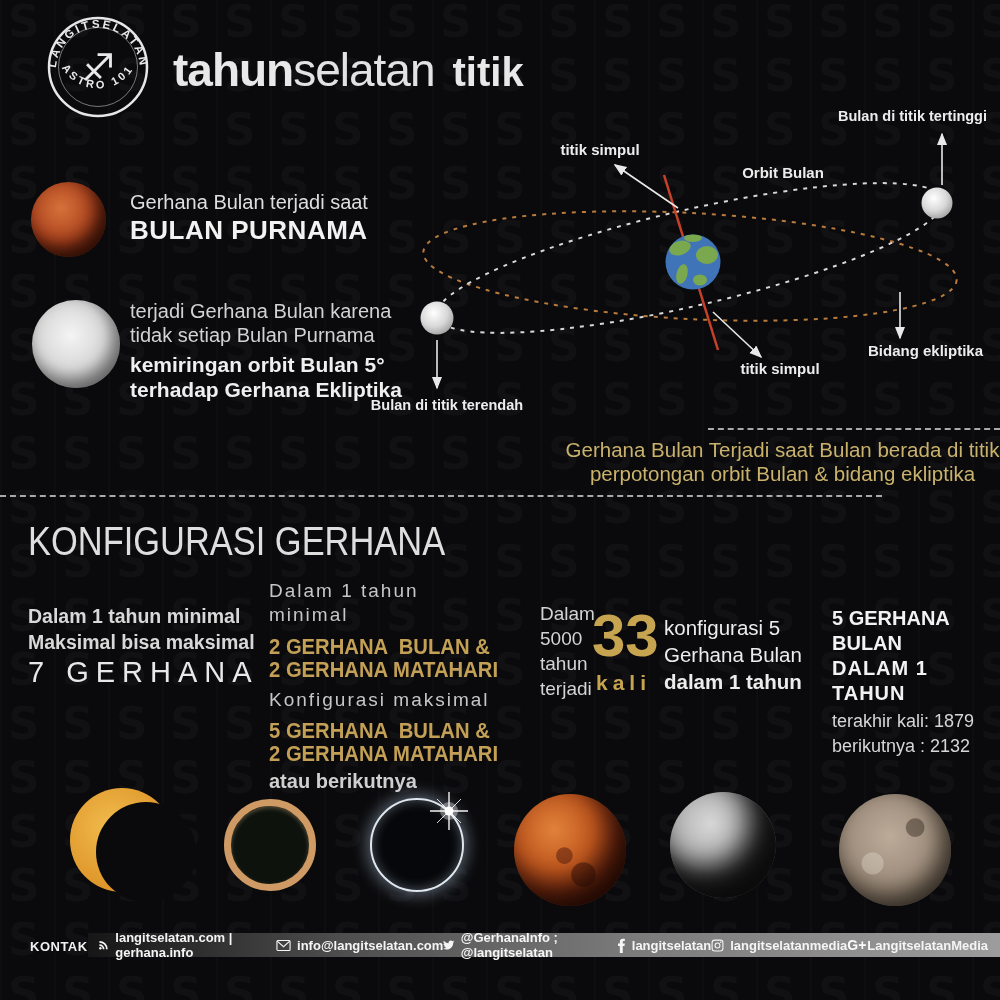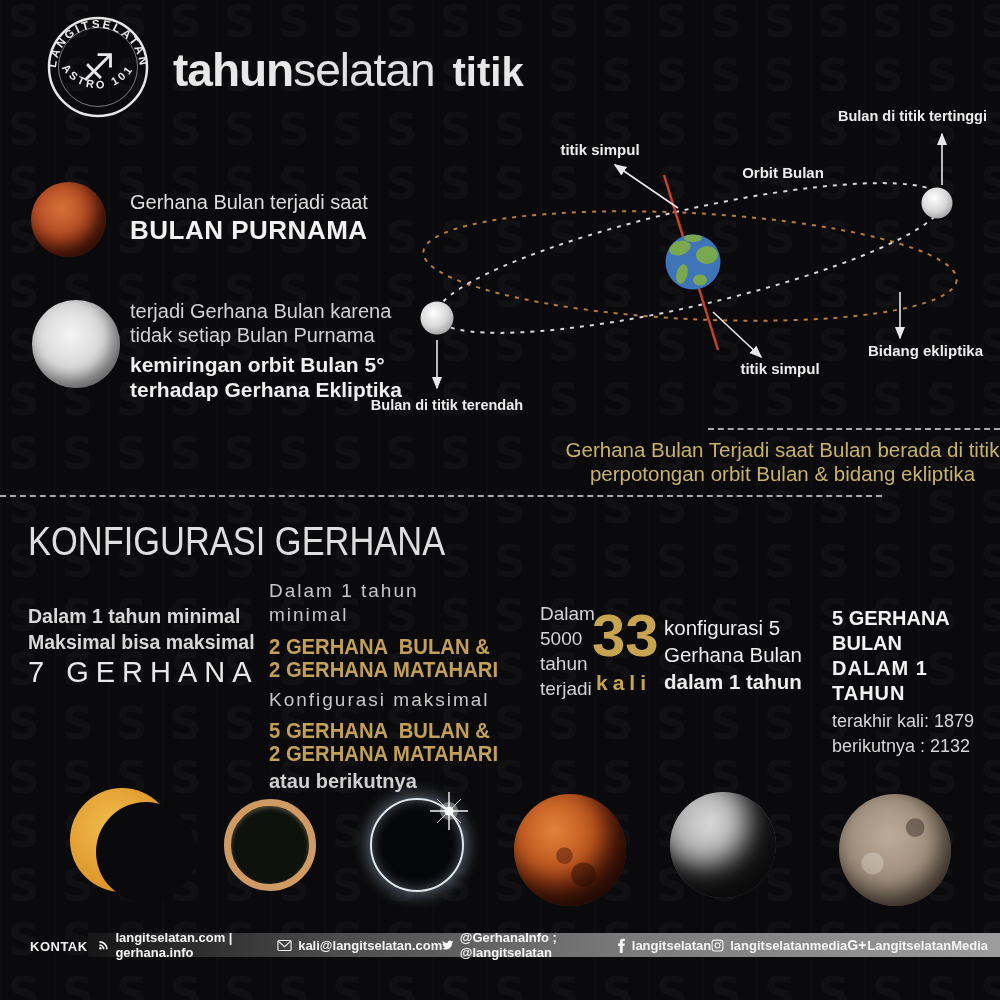--- a/index.html
+++ b/index.html
@@ -600,21 +600,21 @@
       <path d="M3,3.4 a17.6,17.6 0 0 1 17.6,17.6 h-3.7 a13.9,13.9 0 0 0 -13.9,-13.9 z"></path>
     </svg>
     <span>langitselatan.com | gerhana.info</span>
   </div>
 
   <div class="fitem">
     <svg width="15" height="13" viewBox="0 0 24 20" fill="none" stroke="#f5f5f5" stroke-width="1.8">
       <rect x="1.5" y="2" width="21" height="16" rx="1.5"></rect>
       <path d="M2,3 L12,12 L22,3"></path>
     </svg>
-    <span>kali@langitselatan.com</span>
+    <span>info@langitselatan.com</span>
   </div>
 
   <div class="fitem">
     <svg width="14" height="14" viewBox="0 0 24 24" fill="#f5f5f5">
       <path d="M23.9 4.6c-.9.4-1.8.66-2.8.78 1-.6 1.8-1.57 2.16-2.72-.95.55-2 .96-3.13 1.18C19.24 2.9 17.97 2.3 16.55 2.3c-2.72 0-4.92 2.2-4.92 4.92 0 .39.04.76.13 1.12C7.7 8.1 4.07 6.13 1.64 3.16c-.43.72-.67 1.56-.67 2.47 0 1.71.87 3.21 2.19 4.1-.8-.03-1.57-.25-2.23-.62v.06c0 2.39 1.7 4.38 3.95 4.83-.41.11-.85.17-1.3.17-.31 0-.62-.03-.92-.09.63 1.95 2.45 3.38 4.6 3.42-1.68 1.32-3.8 2.1-6.1 2.1-.4 0-.78-.02-1.17-.07 2.19 1.4 4.77 2.21 7.56 2.21 9.05 0 14-7.5 14-13.99v-.63c.96-.69 1.8-1.56 2.46-2.55z"></path>
     </svg>
     <span>@GerhanaInfo ; @langitselatan</span>
   </div>
 
   <div class="fitem">

